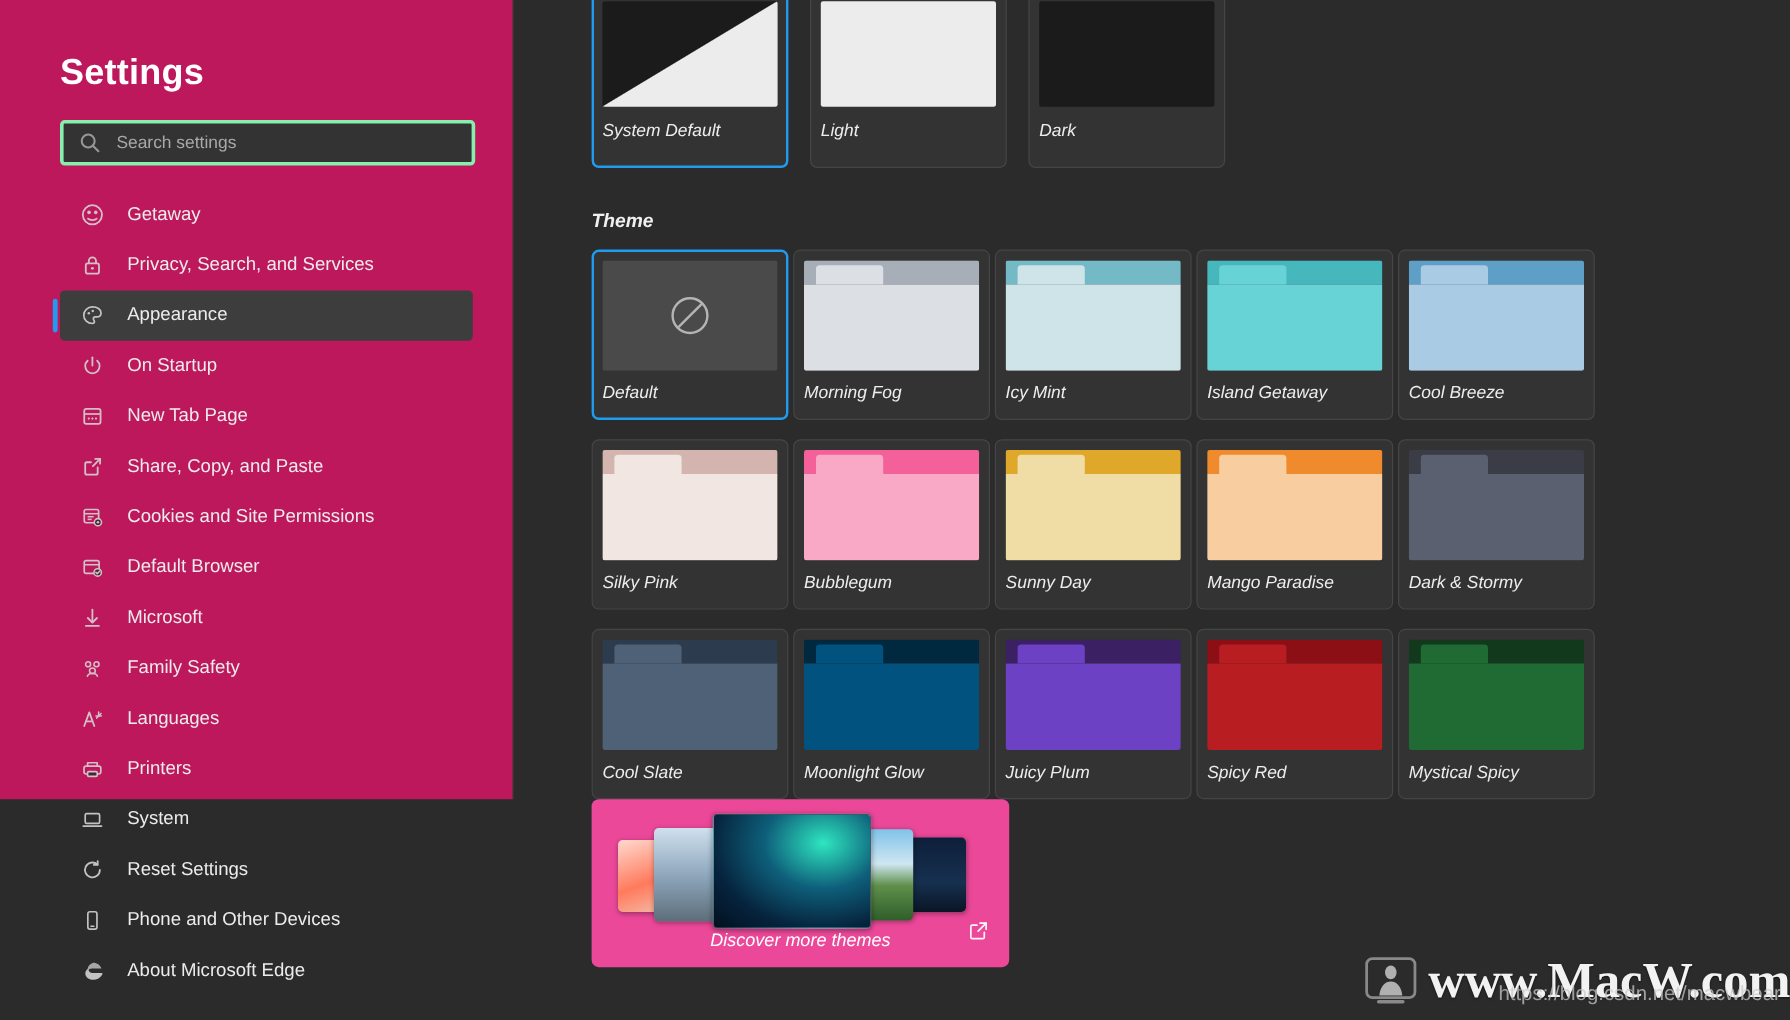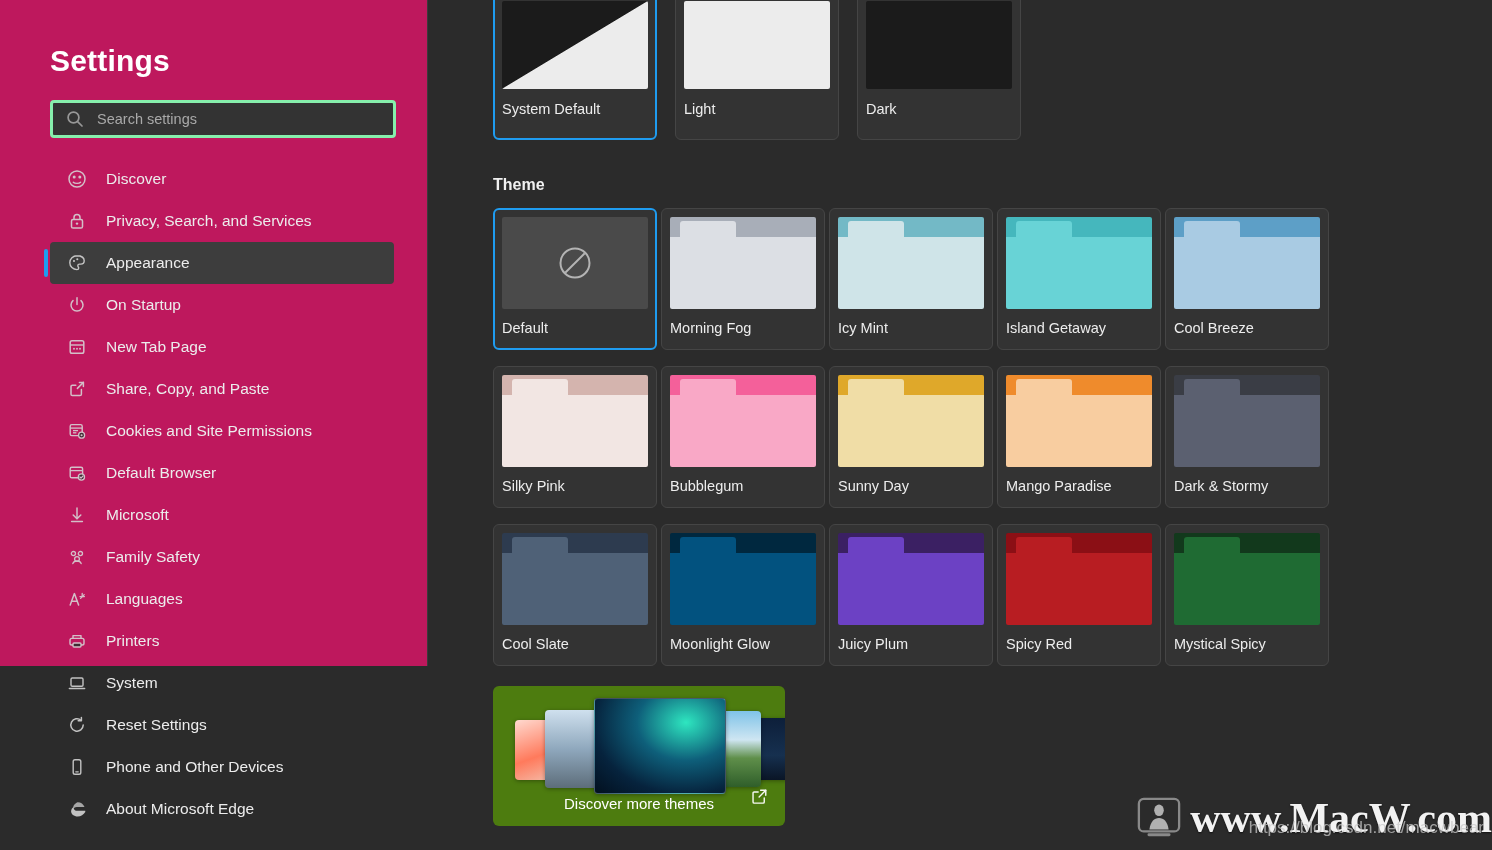--- a/index.html
+++ b/index.html
@@ -65,20 +65,21 @@
     content: ""; position: absolute; left: -6px; top: 7px;
     width: 4px; height: 28px; border-radius: 2px; background: #1f9cf0;
   }
 
   
   .content {
     flex: 1; height: 850px; position: relative;
     background: #2b2b2b;
     padding: 0 0 0 65px;
     overflow: hidden;
+    font-style: italic;
   }
 
   .mode-row { display: flex; gap: 18px; padding-top: 0; margin-top: -8px; }
   .mode-card {
     width: 164px; height: 148px;
     background: #333333;
     border: 1px solid #454545;
     border-radius: 6px;
     padding: 8px 8px 0 8px;
     position: relative;
@@ -120,23 +121,22 @@
   .theme-prev .body { position: absolute; left:0; top: 20px; width:100%; bottom:0; }
   .theme-label { color: #ededed; font-size: 14.5px; margin-top: 11px; }
 
   .no-theme {
     width: 100%; height: 100%; background: #4a4a4a;
     display:flex; align-items:center; justify-content:center;
   }
 
   
   .banner {
-    margin-top: 20px;
-    width: 292px; height: 140px;
-    background: #4d7c0f;
+    width: 348px; height: 140px;
+    background: #ec4899;
     border-radius: 6px;
     position: relative; overflow: hidden;
     cursor: pointer;
   }
   .fan { position: absolute; left: 0; right: 0; top: 8px; height: 92px; }
   .fan .ph {
     position: absolute; border-radius: 4px; overflow: hidden;
     box-shadow: 0 1px 4px rgba(0,0,0,.35);
   }
   .banner-text {
@@ -182,21 +182,21 @@
 
       <div class="nav-item">
         <span class="nav-icon">
           <svg width="20" height="20" viewBox="0 0 20 20" fill="none">
             <circle cx="10" cy="10" r="8" stroke="#d7d7d7" stroke-width="1.5"></circle>
             <circle cx="7.2" cy="8" r="1.5" fill="#d7d7d7"></circle>
             <circle cx="12.8" cy="8" r="1.5" fill="#d7d7d7"></circle>
             <path d="M6.3 13.2c1.4 1.6 5.9 1.6 7.3 0" stroke="#d7d7d7" stroke-width="1.4" stroke-linecap="round"></path>
           </svg>
         </span>
-        <span class="nav-label">Discover</span>
+        <span class="nav-label">Getaway</span>
       </div>
 
       <div class="nav-item">
         <span class="nav-icon">
           <svg width="20" height="20" viewBox="0 0 20 20" fill="none">
             <rect x="4.5" y="8.5" width="11" height="8.5" rx="1.6" stroke="#d7d7d7" stroke-width="1.5"></rect>
             <path d="M7 8.5V6.4a3 3 0 0 1 6 0v2.1" stroke="#d7d7d7" stroke-width="1.5"></path>
             <circle cx="10" cy="12.6" r="1.2" fill="#d7d7d7"></circle>
           </svg>
         </span>

